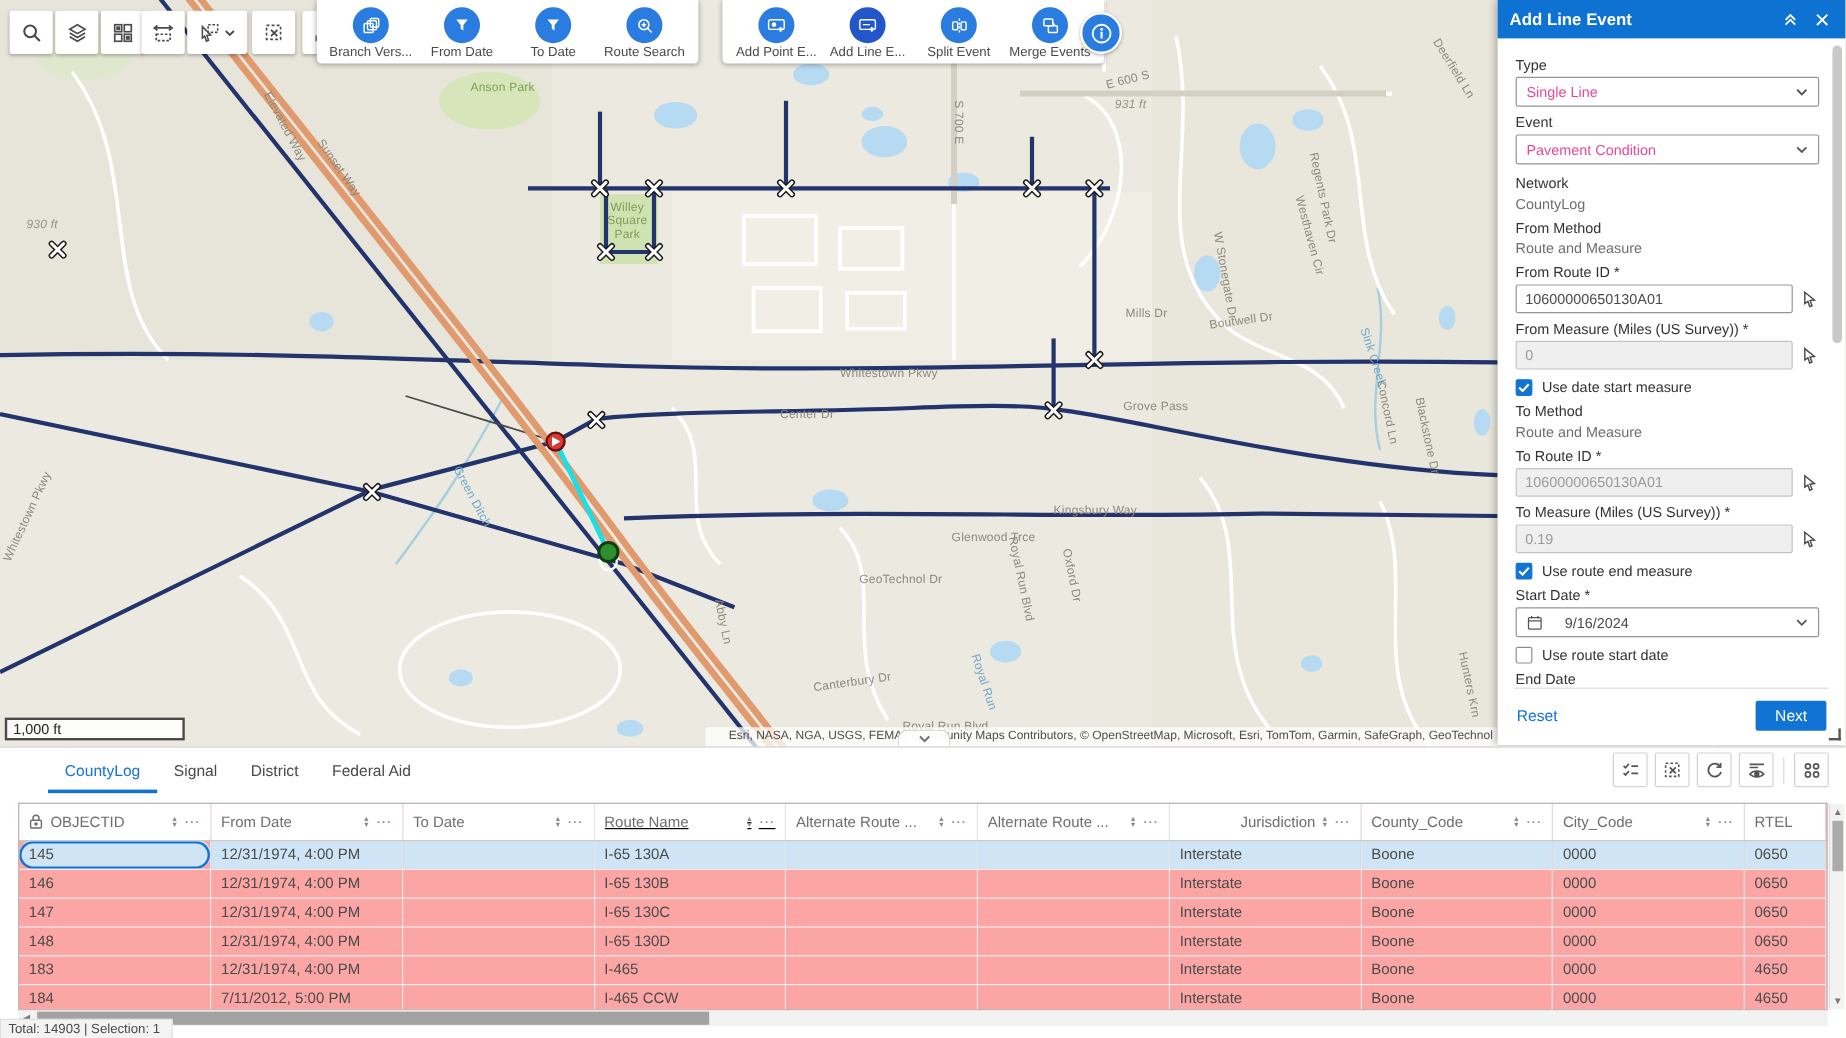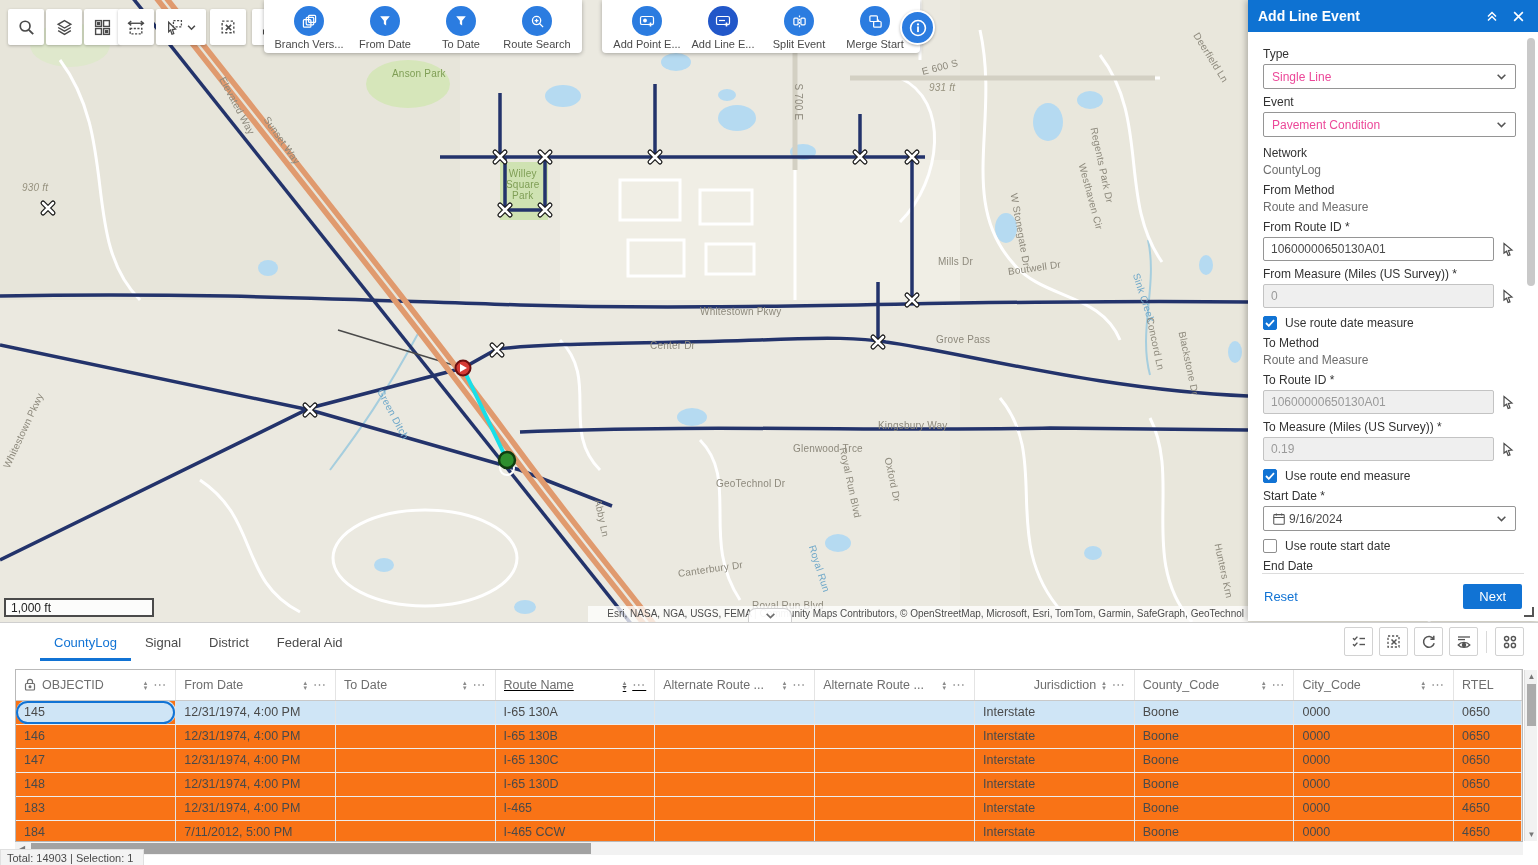--- a/index.html
+++ b/index.html
@@ -64,21 +64,21 @@
   .f-input { flex:1; height:24px; border:1px solid #959595; border-radius:2px; background:#fff;
     font-size:12px; color:#4a4a4a; padding:0 7px; font-family:"Liberation Sans",sans-serif; }
   .f-input:disabled { background:#efefef; color:#9a9a9a; border-color:#c3c3c3; }
   .picker-icon { width:16px; height:16px; color:#4a4a4a; cursor:pointer; flex:0 0 auto; }
   .chk-row { display:flex; align-items:center; gap:8px; margin:8px 0 4px; cursor:pointer; }
   .chk { width:14px; height:14px; border-radius:2px; border:1px solid #8e8e8e; background:#fff;
     display:flex; align-items:center; justify-content:center; flex:0 0 auto; }
   .chk.checked { background:#1173d4; border-color:#1173d4; }
   .chk-label { font-size:12px; color:#323232; }
   .date-select { height:25px; border:1px solid #959595; border-radius:2px; display:flex;
-    align-items:center; gap:3px; padding:0 8px; font-size:12px; color:#4a4a4a; cursor:pointer; }
+    align-items:center; gap:18px; padding:0 8px; font-size:12px; color:#4a4a4a; cursor:pointer; }
   .date-select .grow { flex:1; }
   #panel-scroll { position:absolute; right:3px; top:6px; width:8px; height:248px;
     background:#c9c9c9; border-radius:4px; }
   #panel-footer { flex:0 0 auto; border-top:1px solid #dcdcdc; margin:0 14px; padding:10px 2px 12px;
     display:flex; align-items:center; }
   #reset-link { color:#1173d4; font-size:13px; cursor:pointer; flex:1; }
   #next-btn { background:#1173d4; color:#fff; font-size:13px; border:none; border-radius:2px;
     padding:5px 16px; cursor:pointer; font-family:"Liberation Sans",sans-serif; }
   #panel-resize { position:absolute; right:4px; bottom:4px; width:10px; height:10px;
     border-right:2px solid #555; border-bottom:2px solid #555; cursor:nwse-resize; }
@@ -88,21 +88,21 @@
     border-top:1px solid #cfcfcf; }
   #tabbar { position:relative; height:38px; display:flex; align-items:flex-end; padding:0 0 0 40px; }
   .tab { font-size:13px; color:#4a4a4a; padding:9px 14px 8px; cursor:pointer; border-bottom:3px solid transparent; }
   .tab.active { color:#1173d4; border-bottom-color:#1173d4; }
   #tab-actions { position:absolute; right:14px; top:4px; display:flex; align-items:center; gap:6px; }
   .tbtn { width:29px; height:29px; border:1px solid #d2d2d2; border-radius:2px; background:#fff;
     display:flex; align-items:center; justify-content:center; cursor:pointer; color:#555; }
   .tsep { width:1px; height:22px; background:#d9d9d9; margin:0 2px; }
 
   #grid-wrap { position:absolute; left:15px; top:46px; width:1508px; height:173px;
-    border:1px solid #b9b9b9; overflow:hidden; background:#f97316; }
+    border:1px solid #b9b9b9; overflow:hidden; background:#fca5a5; }
   table { border-collapse:collapse; table-layout:fixed; }
   th, td { border-right:1px solid #e4e4e4; overflow:hidden; white-space:nowrap; }
   thead th { height:30px; background:#fff; border-bottom:1px solid #c9c9c9; padding:0 8px;
     font-weight:normal; text-align:left; }
   .h-inner { display:flex; align-items:center; gap:6px; font-size:12.5px; color:#6e6e6e; }
   .h-inner .lbl { flex:1; overflow:hidden; text-overflow:ellipsis; }
   .sort { display:flex; flex-direction:column; line-height:5px; font-size:7px; color:#8a8a8a; cursor:pointer; }
   .hmenu { color:#8a8a8a; font-size:13px; cursor:pointer; letter-spacing:1px; }
   tbody td { height:24px; font-size:12.5px; color:#4a4a4a; padding:0 8px; border-bottom:1px solid #ededed; }
   tr.selected td { background:#cfe5f6; }
@@ -418,21 +418,21 @@
           <span class="tool-label">Split Event</span>
         </div>
         <div class="tool-item">
           <div class="tool-circle">
             <svg width="15" height="15" viewBox="0 0 16 16" fill="none" stroke="#fff" stroke-width="1.3">
               <rect x="2" y="2" width="8" height="6" rx="1"></rect>
               <rect x="6" y="8" width="8" height="6" rx="1"></rect>
               <path d="M10 5 L12 8" stroke-width="1.1"></path>
             </svg>
           </div>
-          <span class="tool-label">Merge Start</span>
+          <span class="tool-label">Merge Events</span>
         </div>
       </div>
 
     <div id="info-btn">
       <svg width="18" height="18" viewBox="0 0 16 16">
           <circle cx="8" cy="8" r="6.6" fill="none" stroke="#fff" stroke-width="1.4"></circle>
           <circle cx="8" cy="4.8" r="1" fill="#fff"></circle>
           <rect x="7.2" y="6.6" width="1.6" height="5" fill="#fff"></rect>
         </svg>
     </div>
@@ -504,21 +504,21 @@
             <path d="M4 2.5 L12 9 L8.4 9.5 L10 13.8 L8.1 14.5 L6.6 10.2 L4 12 Z"></path>
           </svg>
       </div>
 
       <div class="chk-row">
         <span class="chk checked">
           <svg width="10" height="8" viewBox="0 0 10 8">
               <path d="M1 4 L3.8 6.8 L9 1.2" fill="none" stroke="#fff" stroke-width="1.8"></path>
             </svg>
         </span>
-        <span class="chk-label">Use route date measure</span>
+        <span class="chk-label">Use date start measure</span>
       </div>
 
       <div class="f-label">To Method</div>
       <div class="f-static">Route and Measure</div>
 
       <div class="f-label">To Route ID *</div>
       <div class="f-row">
         <input class="f-input" disabled="" value="10600000650130A01" style="">
         <svg class="picker-icon" viewBox="0 0 16 16" fill="none" stroke="#4a4a4a" stroke-width="1.2">
             <path d="M4 2.5 L12 9 L8.4 9.5 L10 13.8 L8.1 14.5 L6.6 10.2 L4 12 Z"></path>

